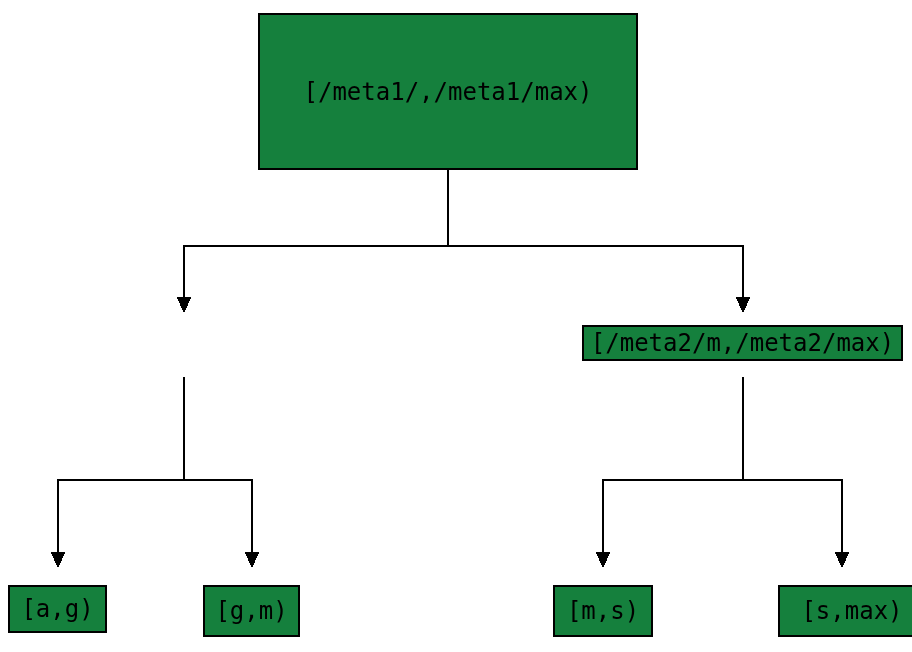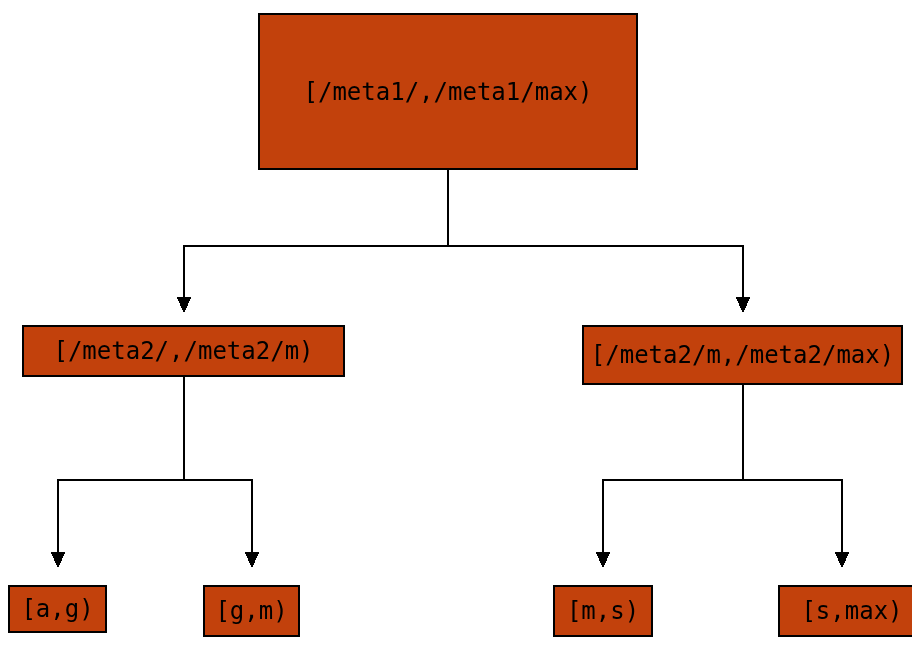--- a/index.html
+++ b/index.html
@@ -12,32 +12,32 @@
     width: 912px;
     height: 652px;
     background: #ffffff;
     font-family: "DejaVu Sans Mono", "Liberation Mono", monospace;
     overflow: hidden;
   }
   .node {
     position: absolute;
     box-sizing: border-box;
     border: 2px solid #000000;
-    background: #c2410c;
+    background: #15803d;
     color: #000000;
     display: flex;
     align-items: center;
     justify-content: center;
     font-size: 24px;
     font-weight: 500;
     white-space: nowrap;
   }
   .node-root        { left: 258px; top: 13px;  width: 380px; height: 157px; }
   .node-left-child  { left: 22px;  top: 325px; width: 323px; height: 52px; }
-  .node-right-child { left: 582px; top: 325px; width: 321px; height: 60px; }
+  .node-right-child { left: 582px; top: 325px; width: 321px; height: 36px; }
   .node-leaf-ag     { left: 8px;   top: 585px; width: 99px;  height: 48px; }
   .node-leaf-gm     { left: 203px; top: 585px; width: 97px;  height: 52px; }
   .node-leaf-ms     { left: 553px; top: 585px; width: 100px; height: 52px; }
   .node-leaf-smax   { left: 778px; top: 585px; width: 148px; height: 52px; }
   .edges {
     position: absolute;
     left: 0;
     top: 0;
     width: 912px;
     height: 652px;
@@ -79,23 +79,20 @@
     <line class="edge-line" x1="603" y1="479" x2="603" y2="553"></line>
     <line class="edge-line" x1="842" y1="479" x2="842" y2="553"></line>
     <polygon class="arrowhead" points="595.5,552 610.5,552 603,568"></polygon>
     <polygon class="arrowhead" points="834.5,552 849.5,552 842,568"></polygon>
   </svg>
 
   <div class="node node-root">
     <span>[/meta1/,/meta1/max)</span>
   </div>
 
-  <div class="node node-left-child">
-    <span>[/meta2/,/meta2/m)</span>
-  </div>
 
   <div class="node node-right-child">
     <span>[/meta2/m,/meta2/max)</span>
   </div>
 
   <div class="node node-leaf-ag">
     <span>[a,g)</span>
   </div>
 
   <div class="node node-leaf-ms">

